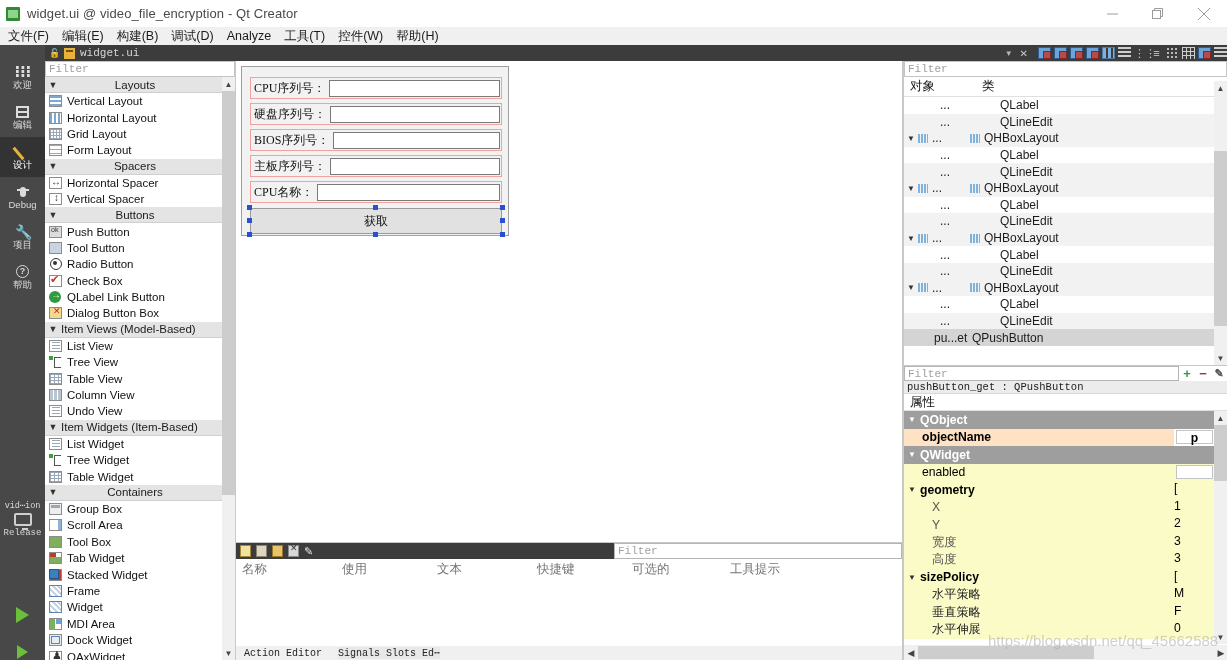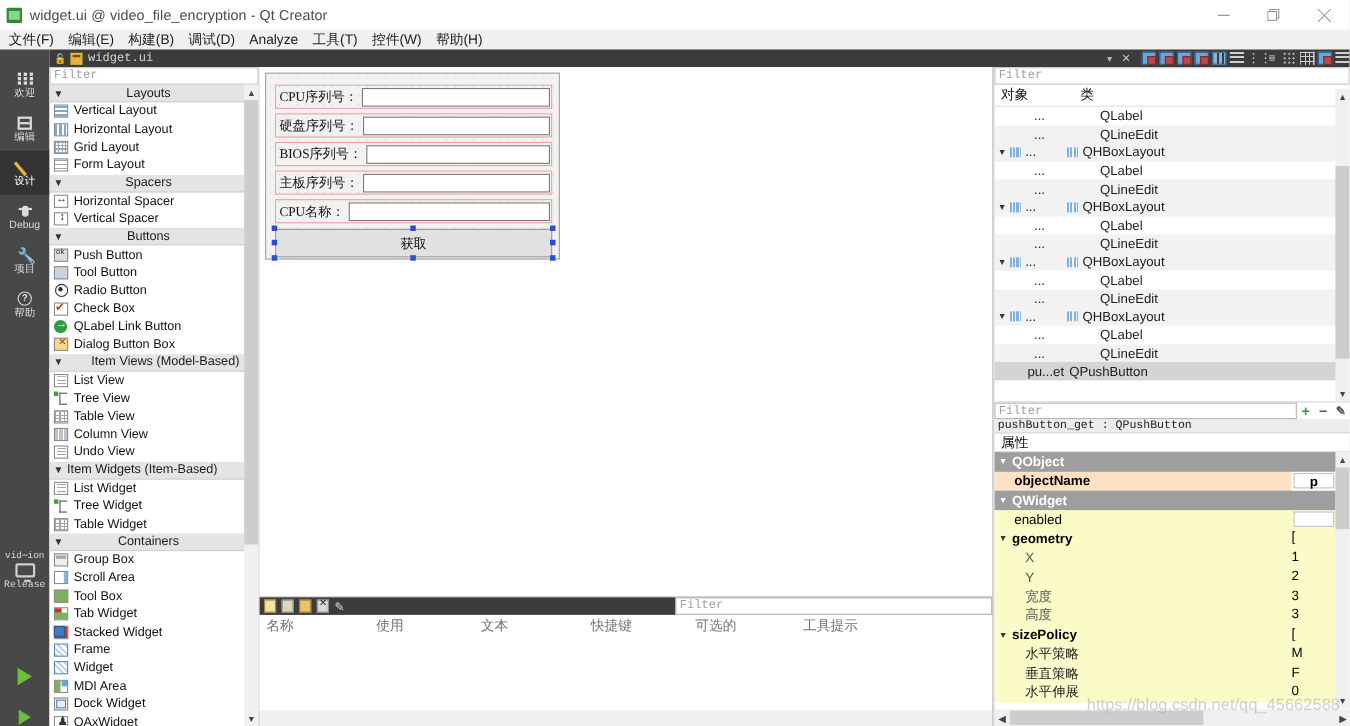--- a/index.html
+++ b/index.html
@@ -514,21 +514,21 @@
         <span class="wb-ico ic-cmdlink"></span>
         <span>QLabel Link Button</span>
         </div>
       <div class="wb-item">
         <span class="wb-ico ic-dlgbox"></span>
         <span>Dialog Button Box</span>
         </div>
 
       <div class="wb-group">
         <span class="chev">▼</span>
-        <span class="gname" style="text-align:left;padding-right:0;margin-left:22px;">Item Views (Model-Based)</span>
+        <span class="gname" style="text-align:left;padding-right:0;">Item Views (Model-Based)</span>
       </div>
       <div class="wb-item">
         <span class="wb-ico ic-list"></span>
         <span>List View</span>
         </div>
       <div class="wb-item">
         <span class="wb-ico ic-tree"></span>
         <span>Tree View</span>
         </div>
       <div class="wb-item">
@@ -665,20 +665,24 @@
       <div style="width:100px;">名称</div>
       <div style="width:95px;">使用</div>
       <div style="width:100px;">文本</div>
       <div style="width:95px;">快捷键</div>
       <div style="width:98px;">可选的</div>
       <div style="flex:1;">工具提示</div>
     </div>
     <div style="height:68px;"></div>
   </div>
 
+  <div class="bottom-tabs">
+    <div class="bt">Action Editor</div>
+    <div class="bt sel">Signals Slots Ed⋯</div>
+  </div>
 
   <div class="vsep"></div>
 
   <div class="objinspector">
     <div class="filterbox">Filter</div>
     <div class="oi-head">
       <div class="c1">对象</div>
       <div class="c2">类</div>
     </div>
     <div style="width:311px;overflow:hidden;">

